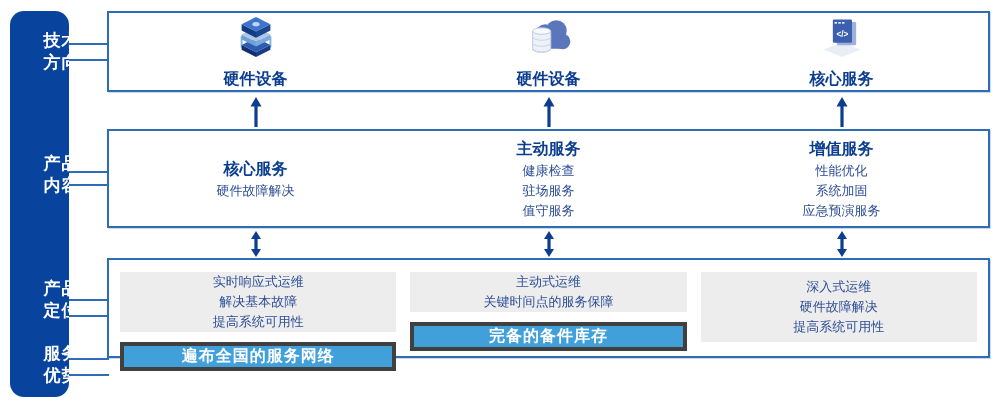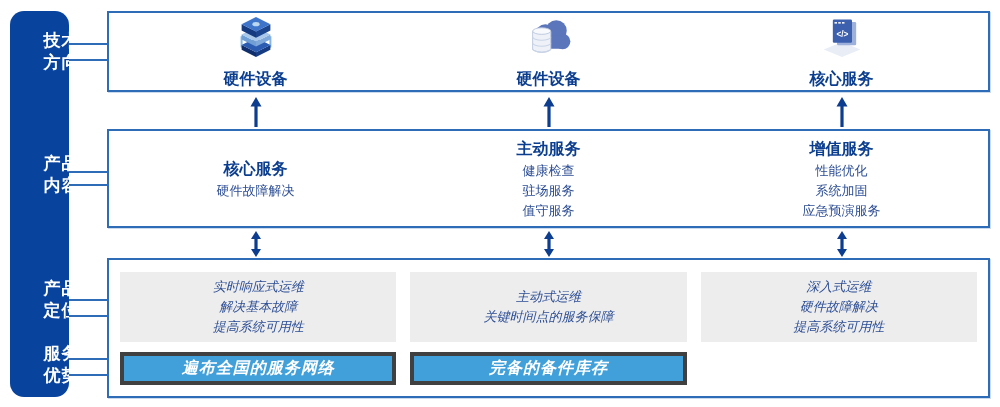--- a/index.html
+++ b/index.html
@@ -11,21 +11,21 @@
               font-size:17px;line-height:22px;white-space:pre-line;letter-spacing:1px;margin-left:8px;}
 
   
   .conn{position:absolute;left:69px;width:40px;height:2px;background:#2e6cb8;}
 
   
   .box{position:absolute;left:107px;width:883px;background:#ffffff;border:2px solid #2e6cb8;
        box-sizing:border-box;box-shadow:1px 1px 0 rgba(46,108,184,0.25);display:flex;}
   .box1{top:11px;height:81px;}
   .box2{top:129px;height:99px;}
-  .box3{top:258px;height:140px;padding:12px 11px 9px 11px;gap:14px;font-style:italic;}
+  .box3{top:258px;height:100px;padding:12px 11px 9px 11px;gap:14px;}
 
   .tech-col{flex:1;display:flex;flex-direction:column;align-items:center;justify-content:center;padding-top:4px;}
   .tech-label{color:#0c3e8f;font-weight:bold;font-size:16px;margin-top:12px;}
   .icon{display:block;}
 
   .svc-col{flex:1;display:flex;flex-direction:column;align-items:center;justify-content:center;}
   .svc-title{color:#0c3e8f;font-weight:bold;font-size:16px;line-height:24px;}
   .svc-item{color:#2d4e94;font-size:13px;line-height:20px;}
 
   .pos-col{flex:1;display:flex;flex-direction:column;}

